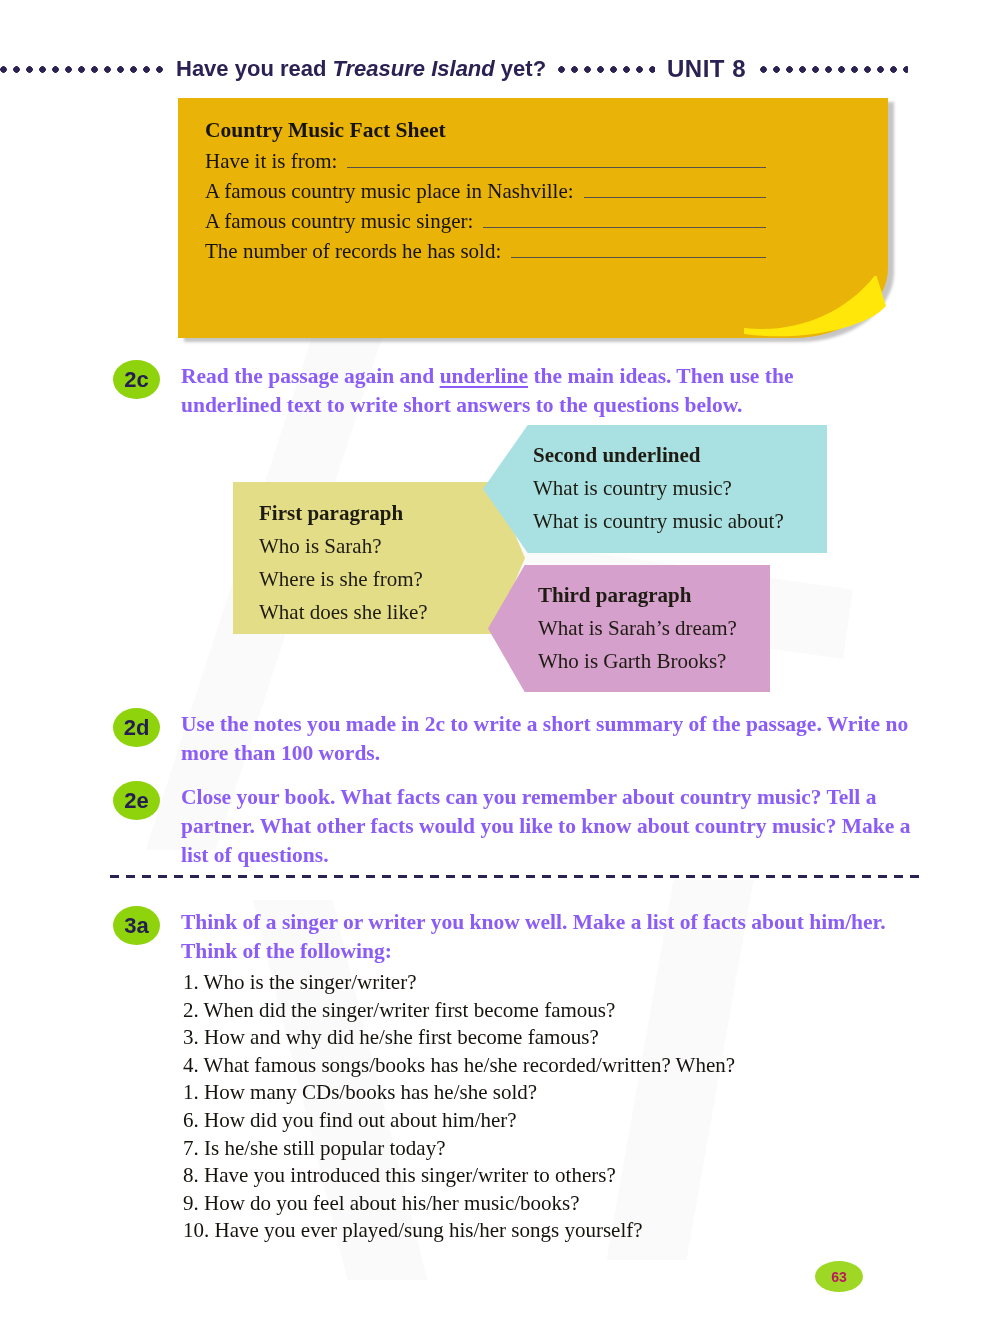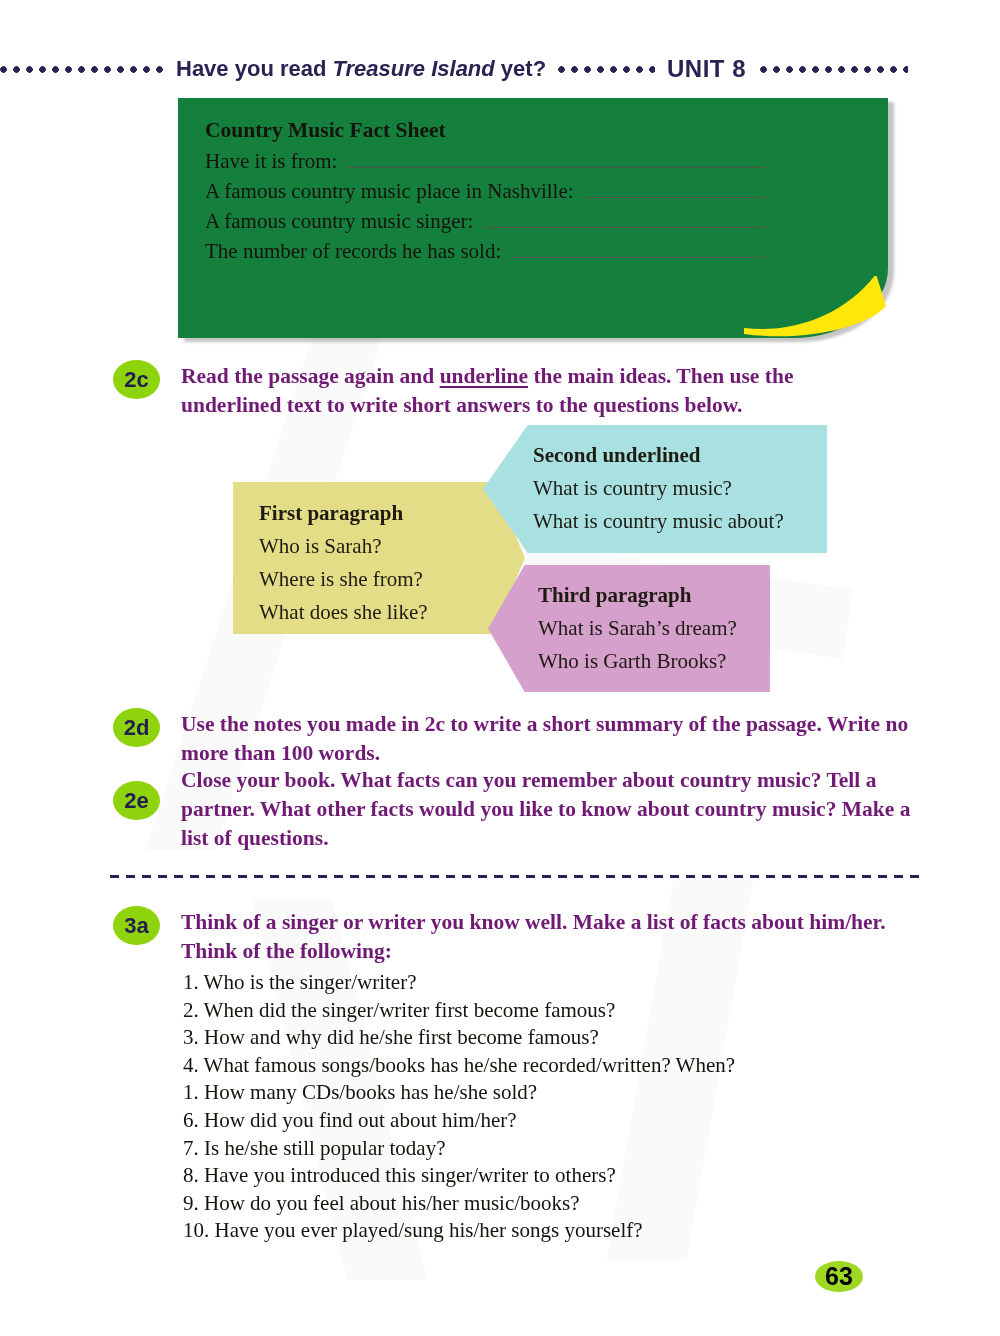--- a/index.html
+++ b/index.html
@@ -17,34 +17,34 @@
         background-size:13px 7px;background-repeat:repeat-x;}
   .dots-left{width:168px;}
   .dots-mid{flex:1;margin:0 12px;}
   .dots-right{width:148px;margin-left:14px;}
   .header-question{font-size:22px;font-weight:600;margin-left:8px;white-space:nowrap;}
   .header-question .it{font-style:italic;}
   .unit-label{font-size:24px;font-weight:800;letter-spacing:0.5px;white-space:nowrap;}
 
   
   .fact-sheet{position:absolute;left:178px;top:98px;width:710px;height:240px;
-              background:#15803d;border-bottom-right-radius:95px 70px;
+              background:#eab308;border-bottom-right-radius:95px 70px;
               box-shadow:6px 4px 3px rgba(110,110,110,0.40);}
   .fact-sheet-inner{position:relative;z-index:3;padding:20px 122px 0 27px;}
   .fs-title{font-size:21.5px;font-weight:bold;margin-bottom:6px;}
   .fs-row{display:flex;align-items:baseline;height:30px;font-size:21px;}
   .fs-label{white-space:nowrap;}
   .fs-line{flex:1;border-bottom:1.6px solid #55524a;margin:0 0 4px 10px;min-width:40px;}
   .curl{position:absolute;right:2px;bottom:0;width:142px;height:62px;z-index:2;}
 
   
   .badge{position:absolute;width:47px;height:39px;border-radius:50%;
          background:#8ed30b;color:#231d52;display:flex;align-items:center;justify-content:center;
          font-family:"Liberation Sans", sans-serif;font-weight:700;font-size:22px;}
-  .task-text{position:absolute;font-size:21.5px;font-weight:bold;line-height:1.34;color:#701a75;}
+  .task-text{position:absolute;font-size:21.5px;font-weight:bold;line-height:1.34;color:#8b5cf6;}
   .task-text u{text-underline-offset:3px;}
 
   
   .arrow{position:absolute;font-size:21px;line-height:33px;color:#1d1b12;}
   .arrow .pg-title{font-weight:bold;}
   .arrow-right{background:#e4dd87;-webkit-clip-path:polygon(0 0,89% 0,100% 50%,89% 100%,0 100%);
                clip-path:polygon(0 0,89% 0,100% 50%,89% 100%,0 100%);padding:15px 40px 0 26px;}
   .arrow-left{-webkit-clip-path:polygon(13% 0,100% 0,100% 100%,13% 100%,0 50%);
               clip-path:polygon(13% 0,100% 0,100% 100%,13% 100%,0 50%);padding:14px 10px 0 50px;}
   .arrow-cyan{background:#a9e1e2;}
@@ -53,22 +53,22 @@
   
   .divider{position:absolute;left:110px;top:875px;width:812px;height:3px;
            background:repeating-linear-gradient(90deg,#2b2153 0 9px,rgba(0,0,0,0) 9px 16px);}
 
   
   .qlist{position:absolute;left:183px;top:969px;width:760px;font-size:21px;line-height:27.6px;}
   .qlist div{white-space:nowrap;}
 
   
   .page-badge{position:absolute;left:815px;top:1261px;width:48px;height:31px;border-radius:50%;
-              background:#9fd824;color:#000000;display:flex;align-items:center;justify-content:center;
-              font-family:"Liberation Sans", sans-serif;font-weight:800;font-size:25px;}
+              background:#9fd824;color:#be185d;display:flex;align-items:center;justify-content:center;
+              font-family:"Liberation Sans", sans-serif;font-weight:800;font-size:14px;}
 </style>
 </head>
 <body>
 
 <div class="wm" style="left:230px;top:330px;width:70px;height:520px;transform:skewX(-18deg);"></div>
 <div class="wm" style="left:430px;top:560px;width:420px;height:70px;transform:rotate(8deg);"></div>
 <div class="wm" style="left:300px;top:900px;width:80px;height:380px;transform:skewX(14deg);"></div>
 <div class="wm" style="left:640px;top:880px;width:80px;height:380px;transform:skewX(-10deg);"></div>
 
 <div class="header">
@@ -123,21 +123,21 @@
 <div class="arrow arrow-left arrow-pink" style="left:488px;top:565px;width:222px;height:113px;">
   <div class="pg-title">Third paragraph</div>
   <div>What is Sarah’s dream?</div>
   <div>Who is Garth Brooks?</div>
 </div>
 
 <div class="badge" style="left:113px;top:708px;">2d</div>
 <div class="task-text" style="left:181px;top:710px;width:755px;">Use the notes you made in 2c to write a short summary of the passage. Write no more than 100 words.</div>
 
 <div class="badge" style="left:113px;top:781px;">2e</div>
-<div class="task-text" style="left:181px;top:766px;width:745px;">Close your book. What facts can you remember about country music? Tell a partner. What other facts would you like to know about country music? Make a list of questions.</div>
+<div class="task-text" style="left:181px;top:783px;width:745px;">Close your book. What facts can you remember about country music? Tell a partner. What other facts would you like to know about country music? Make a list of questions.</div>
 
 <div class="divider"></div>
 
 <div class="badge" style="left:113px;top:906px;">3a</div>
 <div class="task-text" style="left:181px;top:908px;width:710px;">Think of a singer or writer you know well. Make a list of facts about him/her. Think of the following:</div>
 
 <div class="qlist">
   <div>1. Who is the singer/writer?</div>
   <div>2. When did the singer/writer first become famous?</div>
   <div>3. How and why did he/she first become famous?</div>

